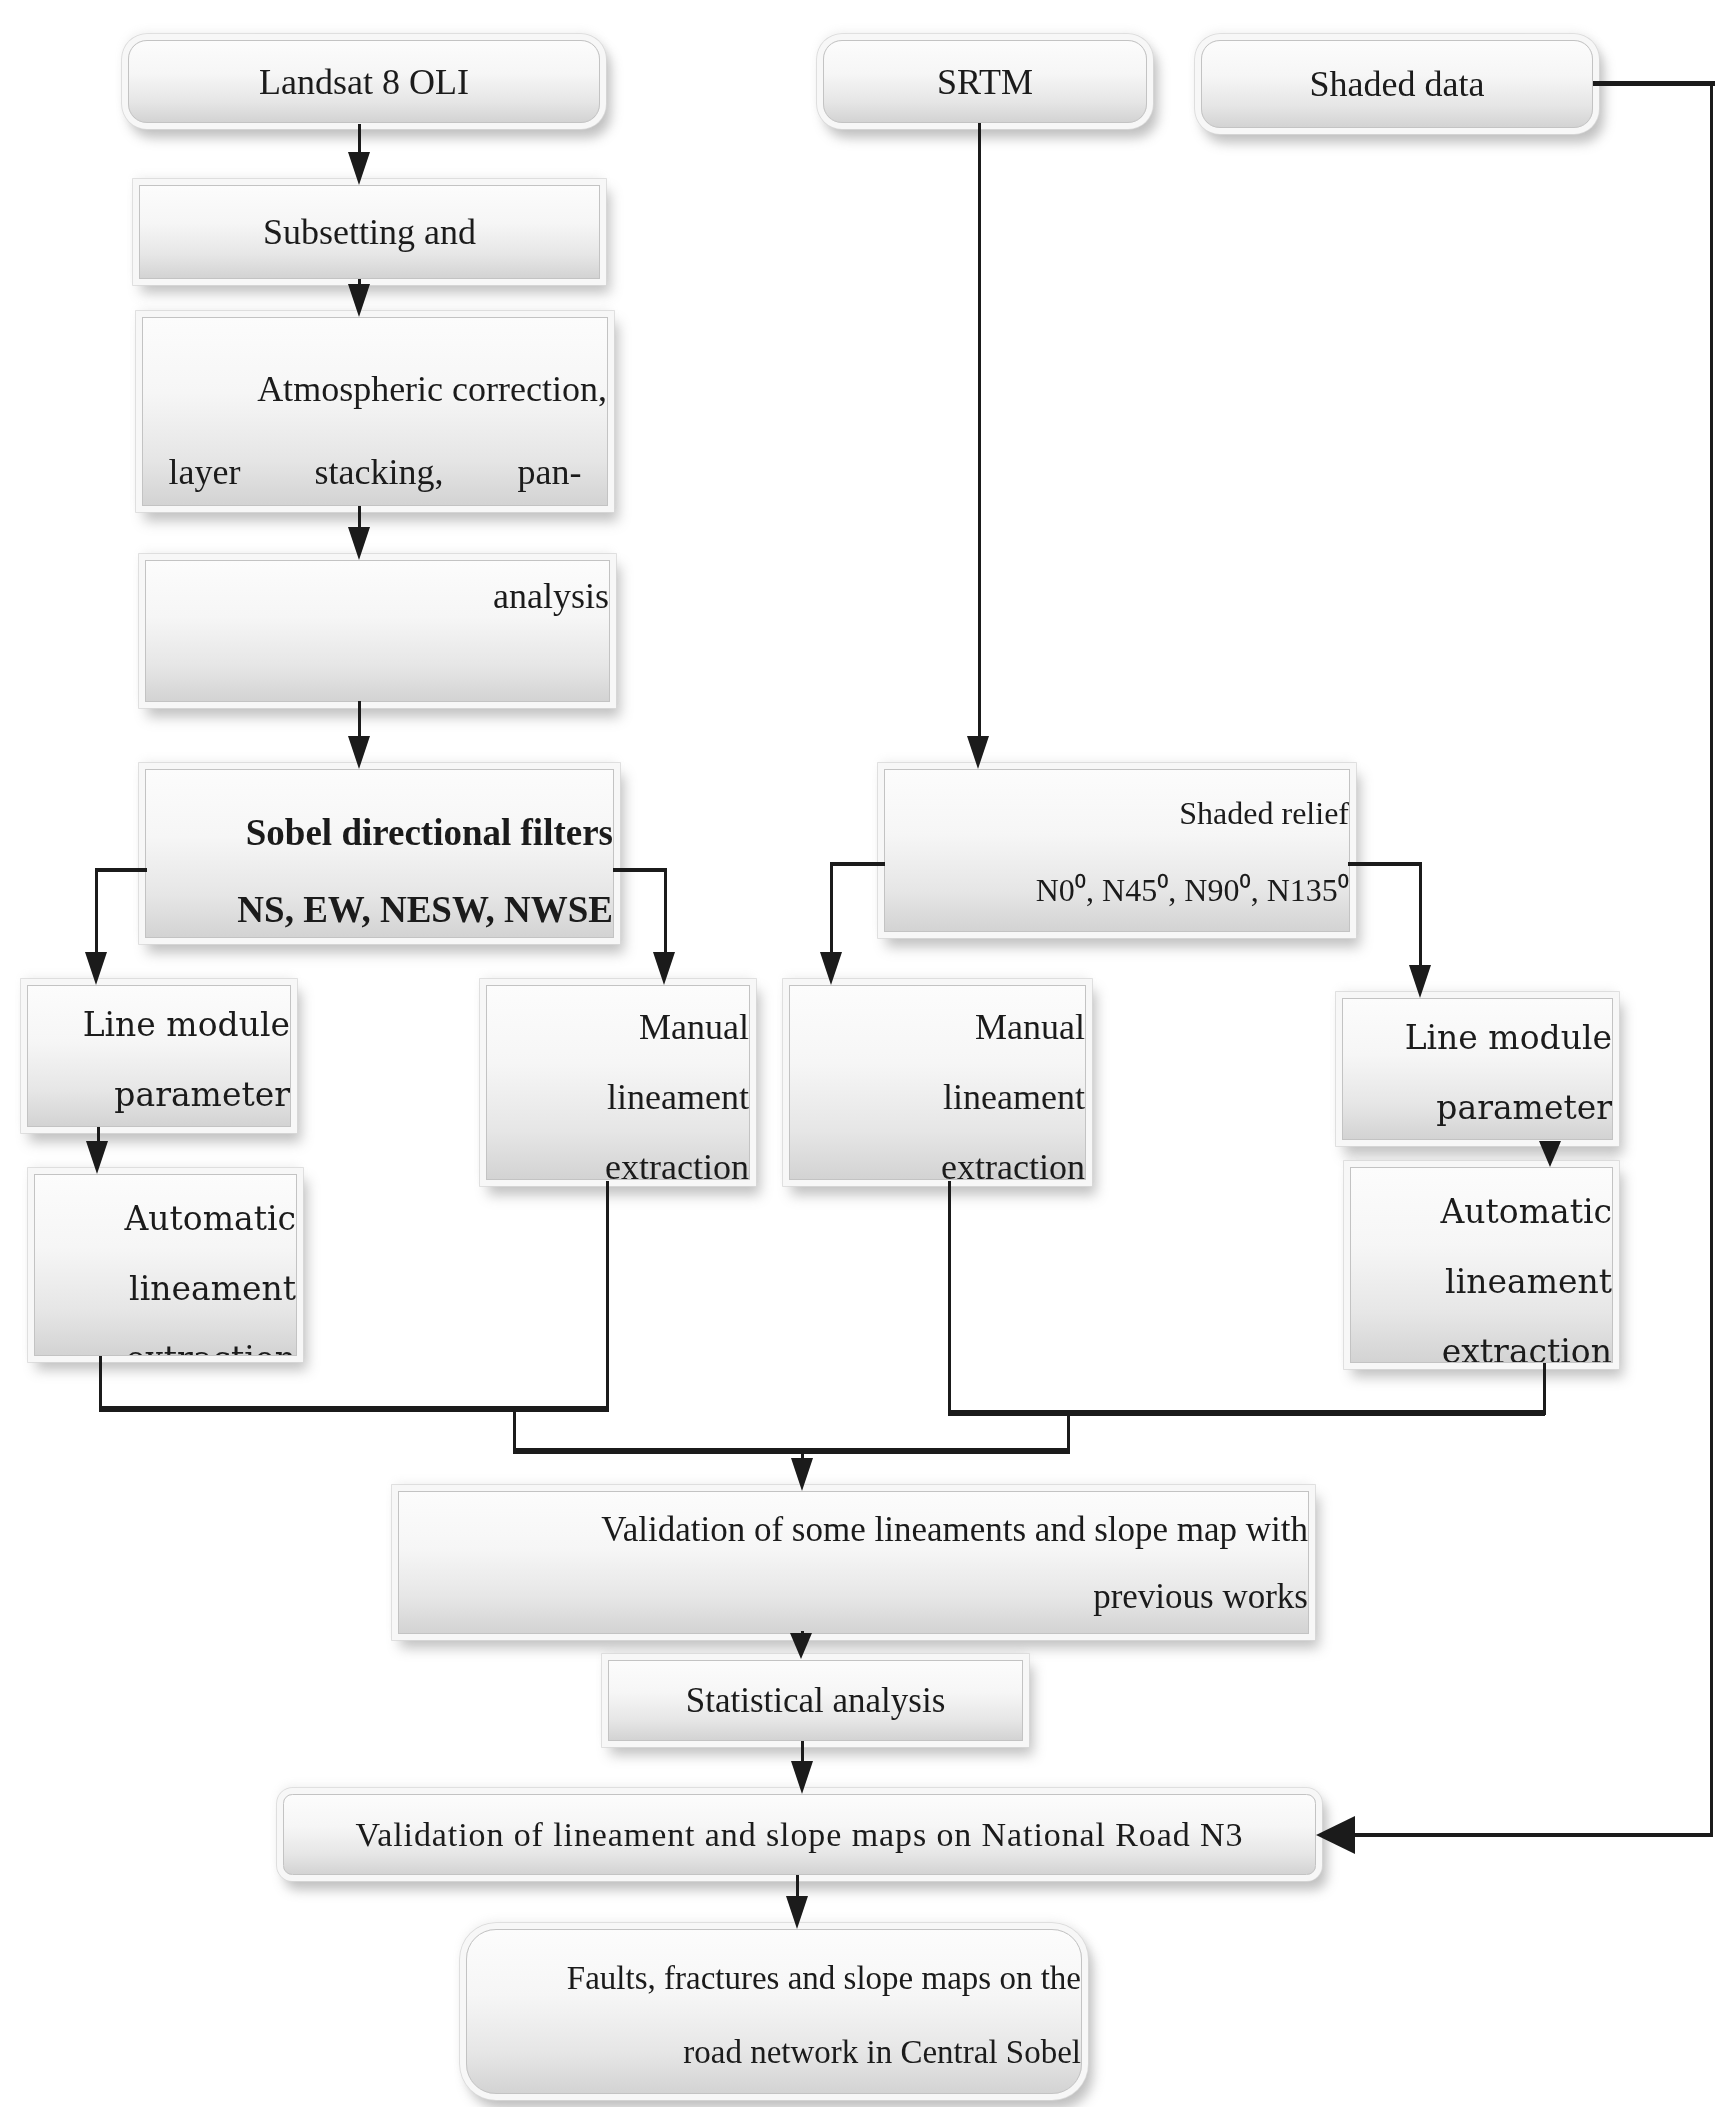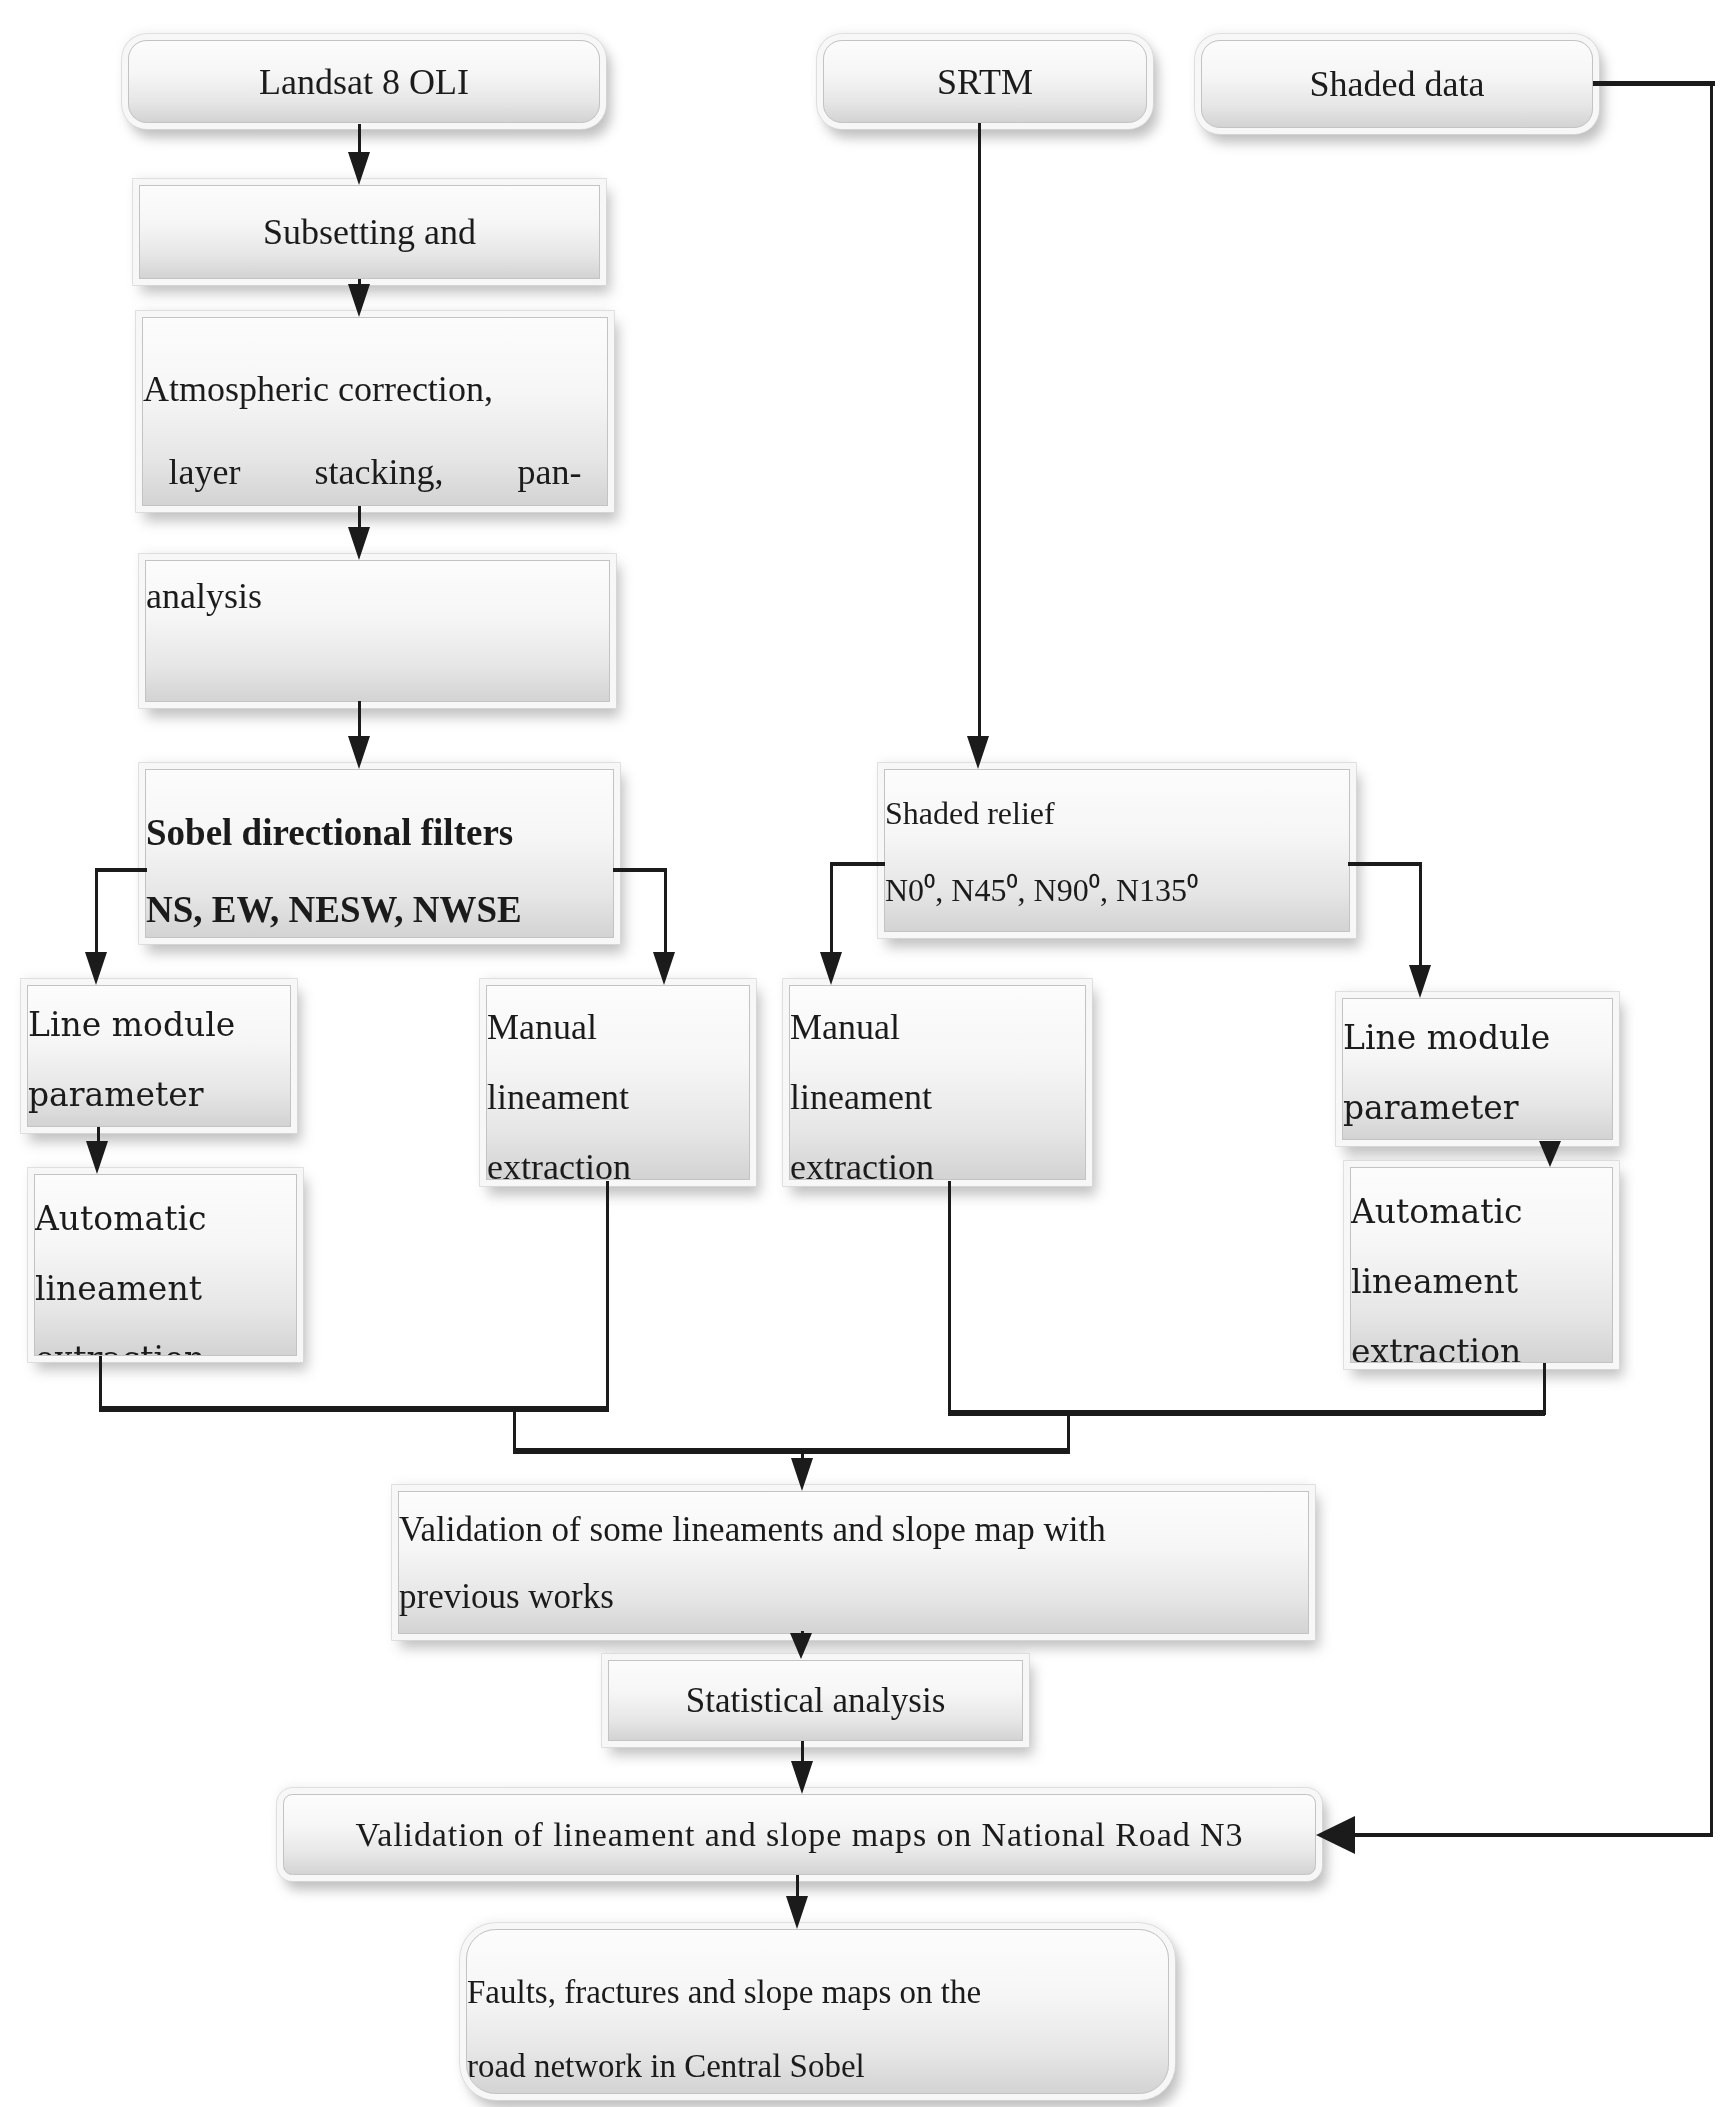--- a/index.html
+++ b/index.html
@@ -8,21 +8,21 @@
   .node{
     position:absolute;
     background:linear-gradient(180deg,#fcfcfc 0%,#f6f6f6 40%,#e6e6e6 75%,#d3d3d3 100%);
     border:1.3px solid #c3c3c3;
     box-shadow:
       0 0 0 6px #f7f7f7,
       0 0 0 6.8px #d9d9d9,
       6px 10.2px 12px 4.3px rgba(100,100,100,.40),
       0 -4.3px 9.4px 3.4px rgba(150,150,150,.16);
     overflow:hidden;
-    text-align:left;
+    text-align:right;
     color:#1b1b1b;
     box-sizing:border-box;
   }
   .r45{border-radius:19px;}
   .r22{border-radius:9.4px;}
   .r70{border-radius:30px;}
 
   .fA{font-family:"Liberation Serif",serif;}
   .fB{font-family:"DejaVu Serif",serif;}
 
@@ -140,21 +140,21 @@
         <span class="ln">Statistical analysis</span>
       </div>
   </div>
 
   <div class="node fA r22" style="left:283px;top:1794px;width:1033px;height:81px;font-size:34px;letter-spacing:0.9px;">
     <div class="vcenter">
         <span class="ln">Validation of lineament and slope maps on National Road N3</span>
       </div>
   </div>
 
-  <div class="node fA r70" style="left:466px;top:1929px;width:703px;height:165px;font-size:33px;line-height:74px;padding-top:25px;">
+  <div class="node fA r70" style="left:466px;top:1929px;width:616px;height:165px;font-size:33px;line-height:74px;padding-top:11px;">
     <div class="ln">Faults, fractures and slope maps on the</div>
     <div class="ln">road network in Central Sobel</div>
   </div>
 
   <div class="vline" style="left:358px;top:124px;width:2.6px;height:30px;"></div>
   <div class="ah-down" style="left:348px;top:152px;"></div>
 
   <div class="vline" style="left:358px;top:279px;width:2.6px;height:6.8px;"></div>
   <div class="ah-down" style="left:348px;top:284px;"></div>
 

